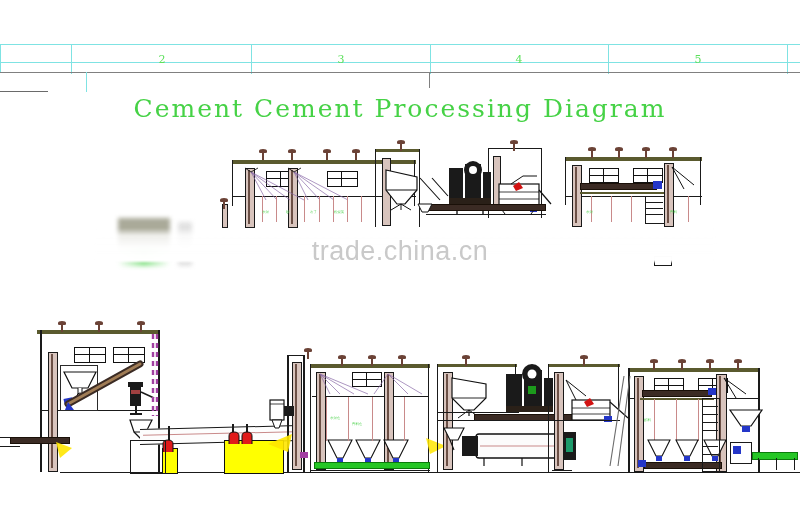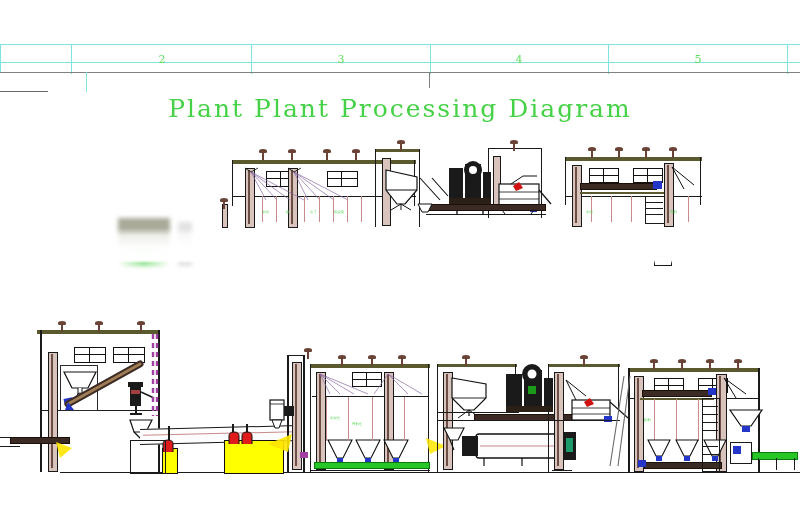--- a/index.html
+++ b/index.html
@@ -87,21 +87,21 @@
     <div class="ruler-num" style="left:321px">3</div>
     <div class="ruler-num" style="left:499px">4</div>
     <div class="ruler-num" style="left:678px">5</div>
   </div>
   <div class="ruler-bottom"></div>
   <div class="ruler-tick" style="left:429px;top:72px;height:16px"></div>
   <div class="cyan-stub" style="left:86px;top:72px;height:20px"></div>
   <div class="gline-grey" style="left:0;top:91px;width:48px;height:1.4px"></div>
   <div class="cyan-stub" style="left:0;top:44px;height:28px"></div>
 
-  <div id="title">Plant Plant Processing Diagram</div>
+  <div id="title">Cement Cement Processing Diagram</div>
 
   <div class="p" style="left:0;top:0;width:800px;height:300px;">
 
     <div class="beam" style="left:232px;top:160px;width:184px;height:4px"></div>
     <div class="gline" style="left:232px;top:160px;width:1.4px;height:46px"></div>
     <div class="gline" style="left:414px;top:160px;width:1.4px;height:46px"></div>
     <div class="gline" style="left:232px;top:196px;width:184px;height:1.2px"></div>
 
     <div class="vent" style="left:259px;top:149px">
         <div class="cap"></div>
@@ -276,20 +276,21 @@
     <div class="gline" style="left:645px;top:202px;width:18px;height:1px"></div>
     <div class="gline" style="left:645px;top:208px;width:18px;height:1px"></div>
     <div class="gline" style="left:645px;top:214px;width:18px;height:1px"></div>
     <div class="frame" style="left:654px;top:256px;width:16px;height:8px;border-width:1px"></div>
   </div>
 
   <div class="blurbox" style="left:118px;top:218px;width:52px;height:40px;background:#8e8e78;opacity:.75"></div>
   <div class="blurbox" style="left:118px;top:248px;width:52px;height:18px;background:linear-gradient(to right,#fff,#5ad65a,#fff);opacity:.7"></div>
   <div class="blurbox" style="left:178px;top:222px;width:14px;height:44px;background:#cfcfcf;opacity:.6"></div>
   <div id="wm-band"></div>
+  <div id="wm-text">trade.china.cn</div>
 
   <div class="p" style="left:0;top:0;width:800px;height:508px;">
 
     <div class="gline" style="left:0;top:437px;width:32px;height:1.2px"></div>
     <div class="gline" style="left:60px;top:472px;width:740px;height:1.2px"></div>
     <div class="gline" style="left:0;top:446px;width:20px;height:1.2px"></div>
 
     <div class="beam" style="left:37px;top:330px;width:123px;height:4px"></div>
     <div class="gline" style="left:40px;top:330px;width:1.5px;height:142px"></div>
     <div class="gline" style="left:158px;top:330px;width:1.5px;height:142px"></div>

